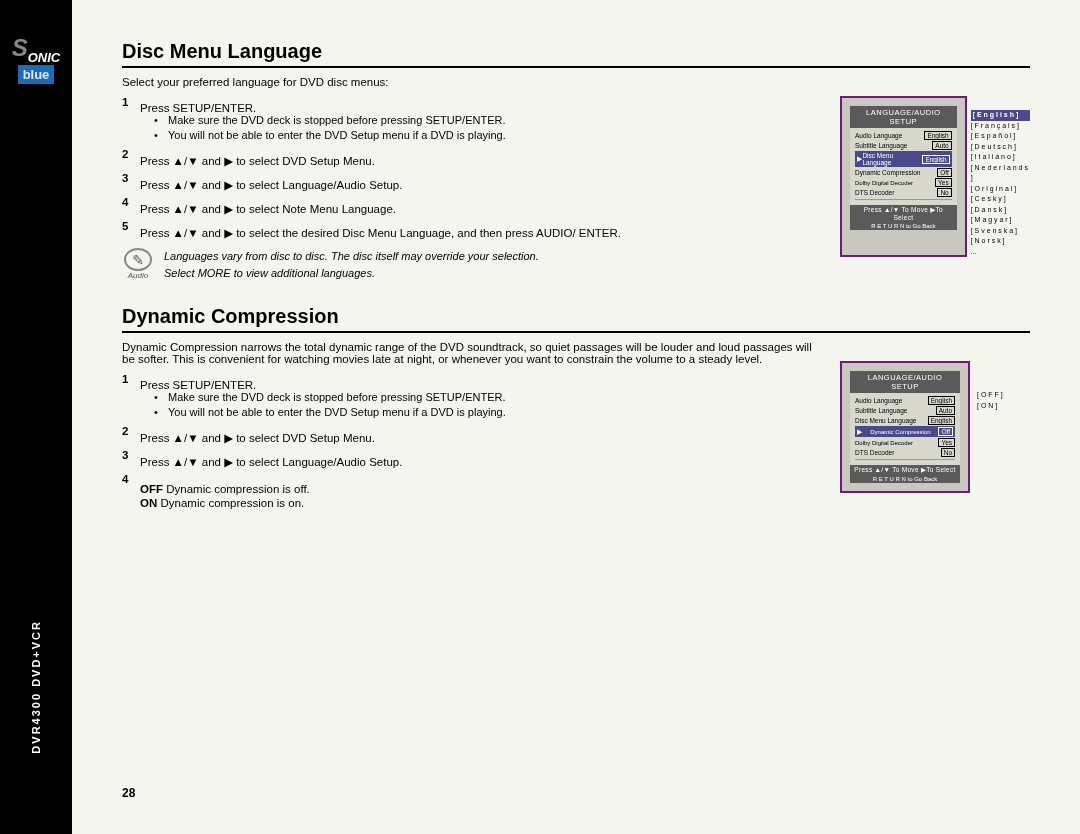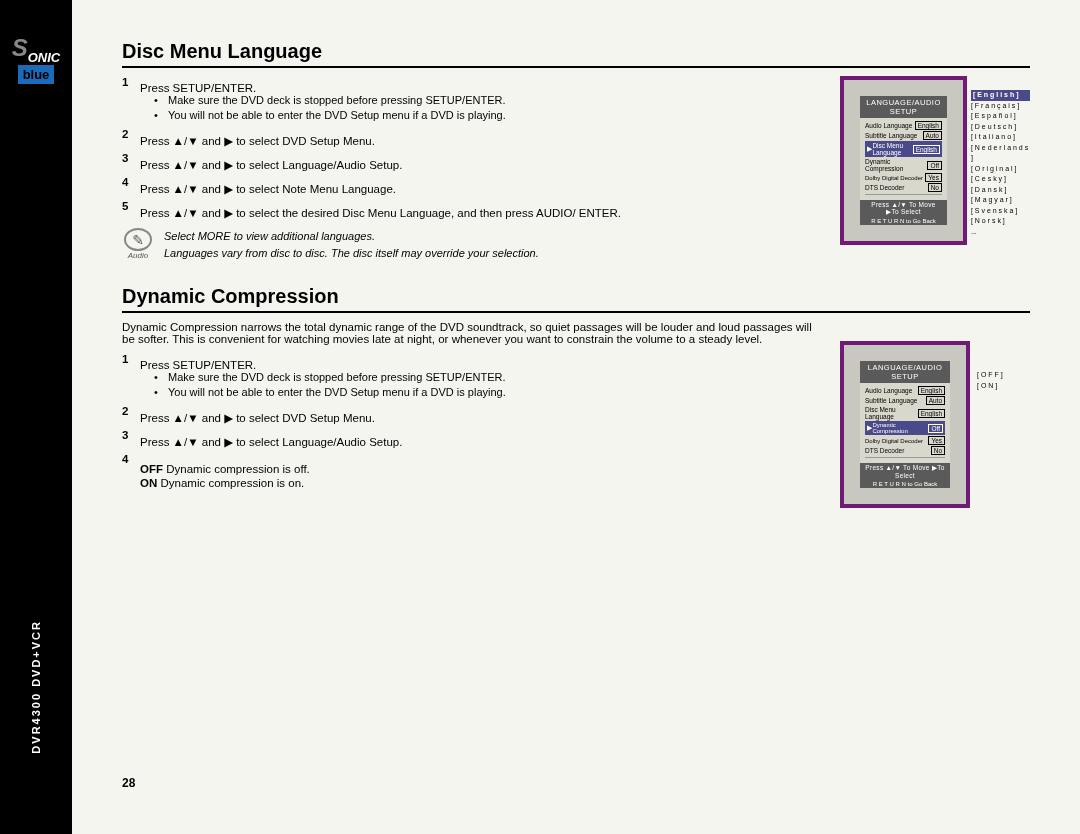--- a/index.html
+++ b/index.html
@@ -26,21 +26,21 @@
 
     .sidebar-logo {
       margin-top: 30px;
       display: flex;
       flex-direction: column;
       align-items: center;
     }
 
     .blue-box {
       background: #1a6bba;
-      color: #000000;
+      color: #e5e5e5;
       font-size: 13px;
       font-weight: bold;
       padding: 2px 5px;
       margin-top: 0px;
     }
 
     .sonic-logo-row {
       display: flex;
       align-items: center;
     }
@@ -185,22 +185,22 @@
     }
 
     
     .screen-mockup {
       width: 190px;
       flex-shrink: 0;
     }
 
     .screen-container {
       background: #c8c8c0;
-      border: 4px solid #701a75;
-      padding: 16px;
+      border: 2px solid #701a75;
+      padding: 8px;
       position: relative;
     }
 
     .screen-header {
       background: #5a5a5a;
       color: #fff;
       font-size: 7.5px;
       text-align: center;
       padding: 2px 4px;
       letter-spacing: 0.5px;
@@ -271,21 +271,21 @@
     }
 
     
     .section2 {
       margin-top: 16px;
     }
 
     
     .page-number {
       position: absolute;
-      bottom: 44px;
+      bottom: 34px;
       left: 50px;
       font-size: 12px;
       font-weight: bold;
       color: #000;
     }
 
     .off-on-list {
       font-size: 7px;
       color: #000;
       line-height: 1.6;
@@ -311,20 +311,21 @@
     </div>
     <div class="blue-box">blue</div>
   </div>
   <div class="dvd-vcr-text">DVR4300 DVD+VCR</div>
 </div>
 
 <div class="main-content">
 
   <div class="section1">
     <div class="section-title">Disc Menu Language</div>
+    <div class="section-intro">Select your preferred language for DVD disc menus:</div>
 
     <div class="steps-area">
       <div class="steps-list">
 
         <div class="step-item">
           <span class="step-number">1</span>
           <div class="step-content">
             <span>Press SETUP/ENTER.</span>
             <div class="bullet-item">
               <span class="bullet-dot">•</span>
@@ -366,22 +367,22 @@
         </div>
 
         <div class="note-box">
           <div class="note-icon">
             <div class="note-icon-inner">
               <span class="note-pencil">✎</span>
             </div>
             <span class="note-label">Audio</span>
           </div>
           <div class="note-text">
+            <div>Languages vary from disc to disc. The disc itself may override your selection.</div>
             <div>Select MORE to view additional languages.</div>
-            <div>Languages vary from disc to disc. The disc itself may override your selection.</div>
           </div>
         </div>
       </div>
 
       <div class="screen-mockup">
         <div style="display:flex; gap:4px;">
           <div class="screen-container" style="width:130px;">
             <div class="screen-header">LANGUAGE/AUDIO SETUP</div>
             <div class="screen-body">
 

